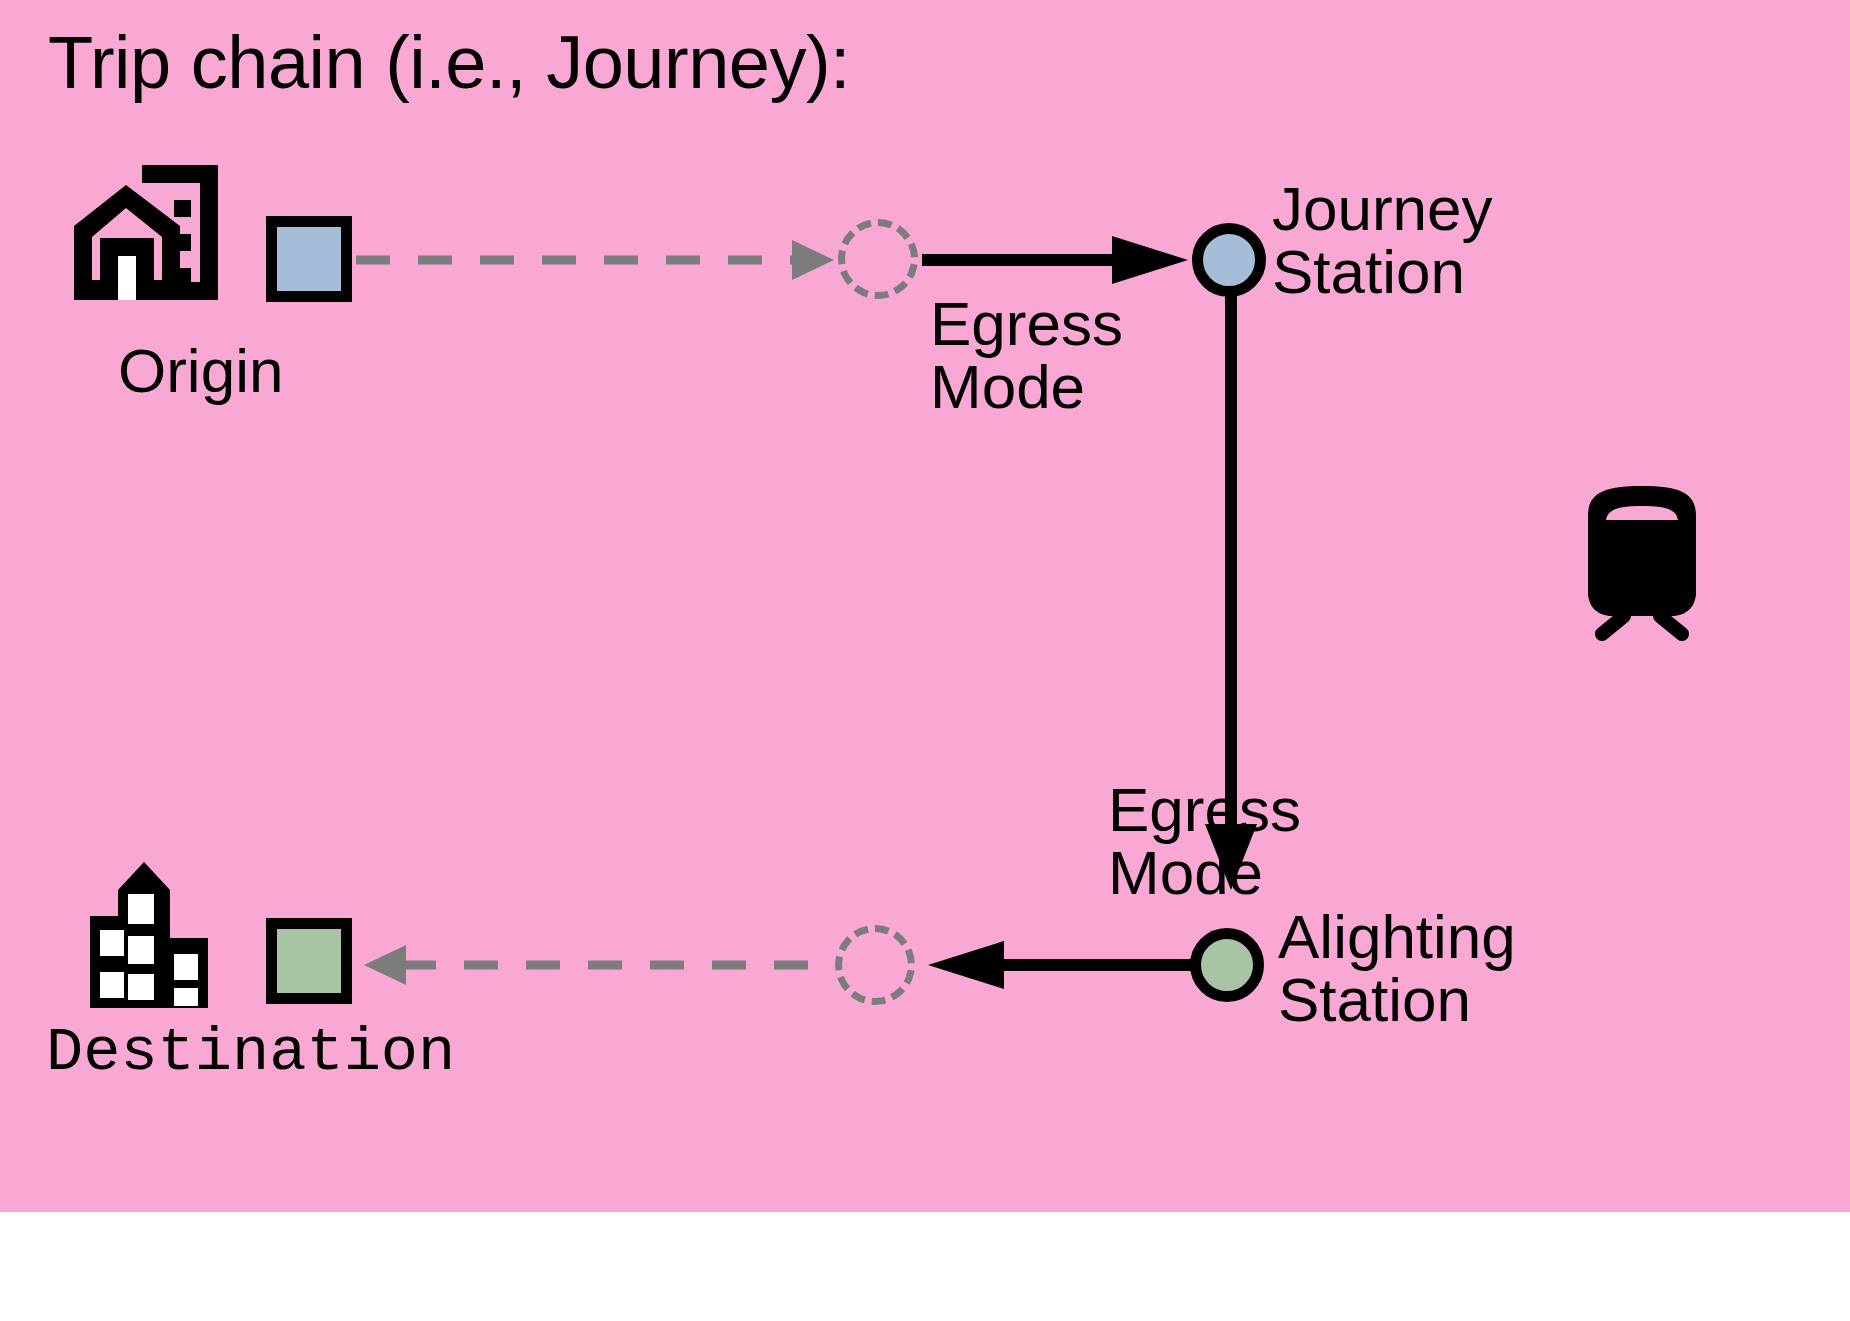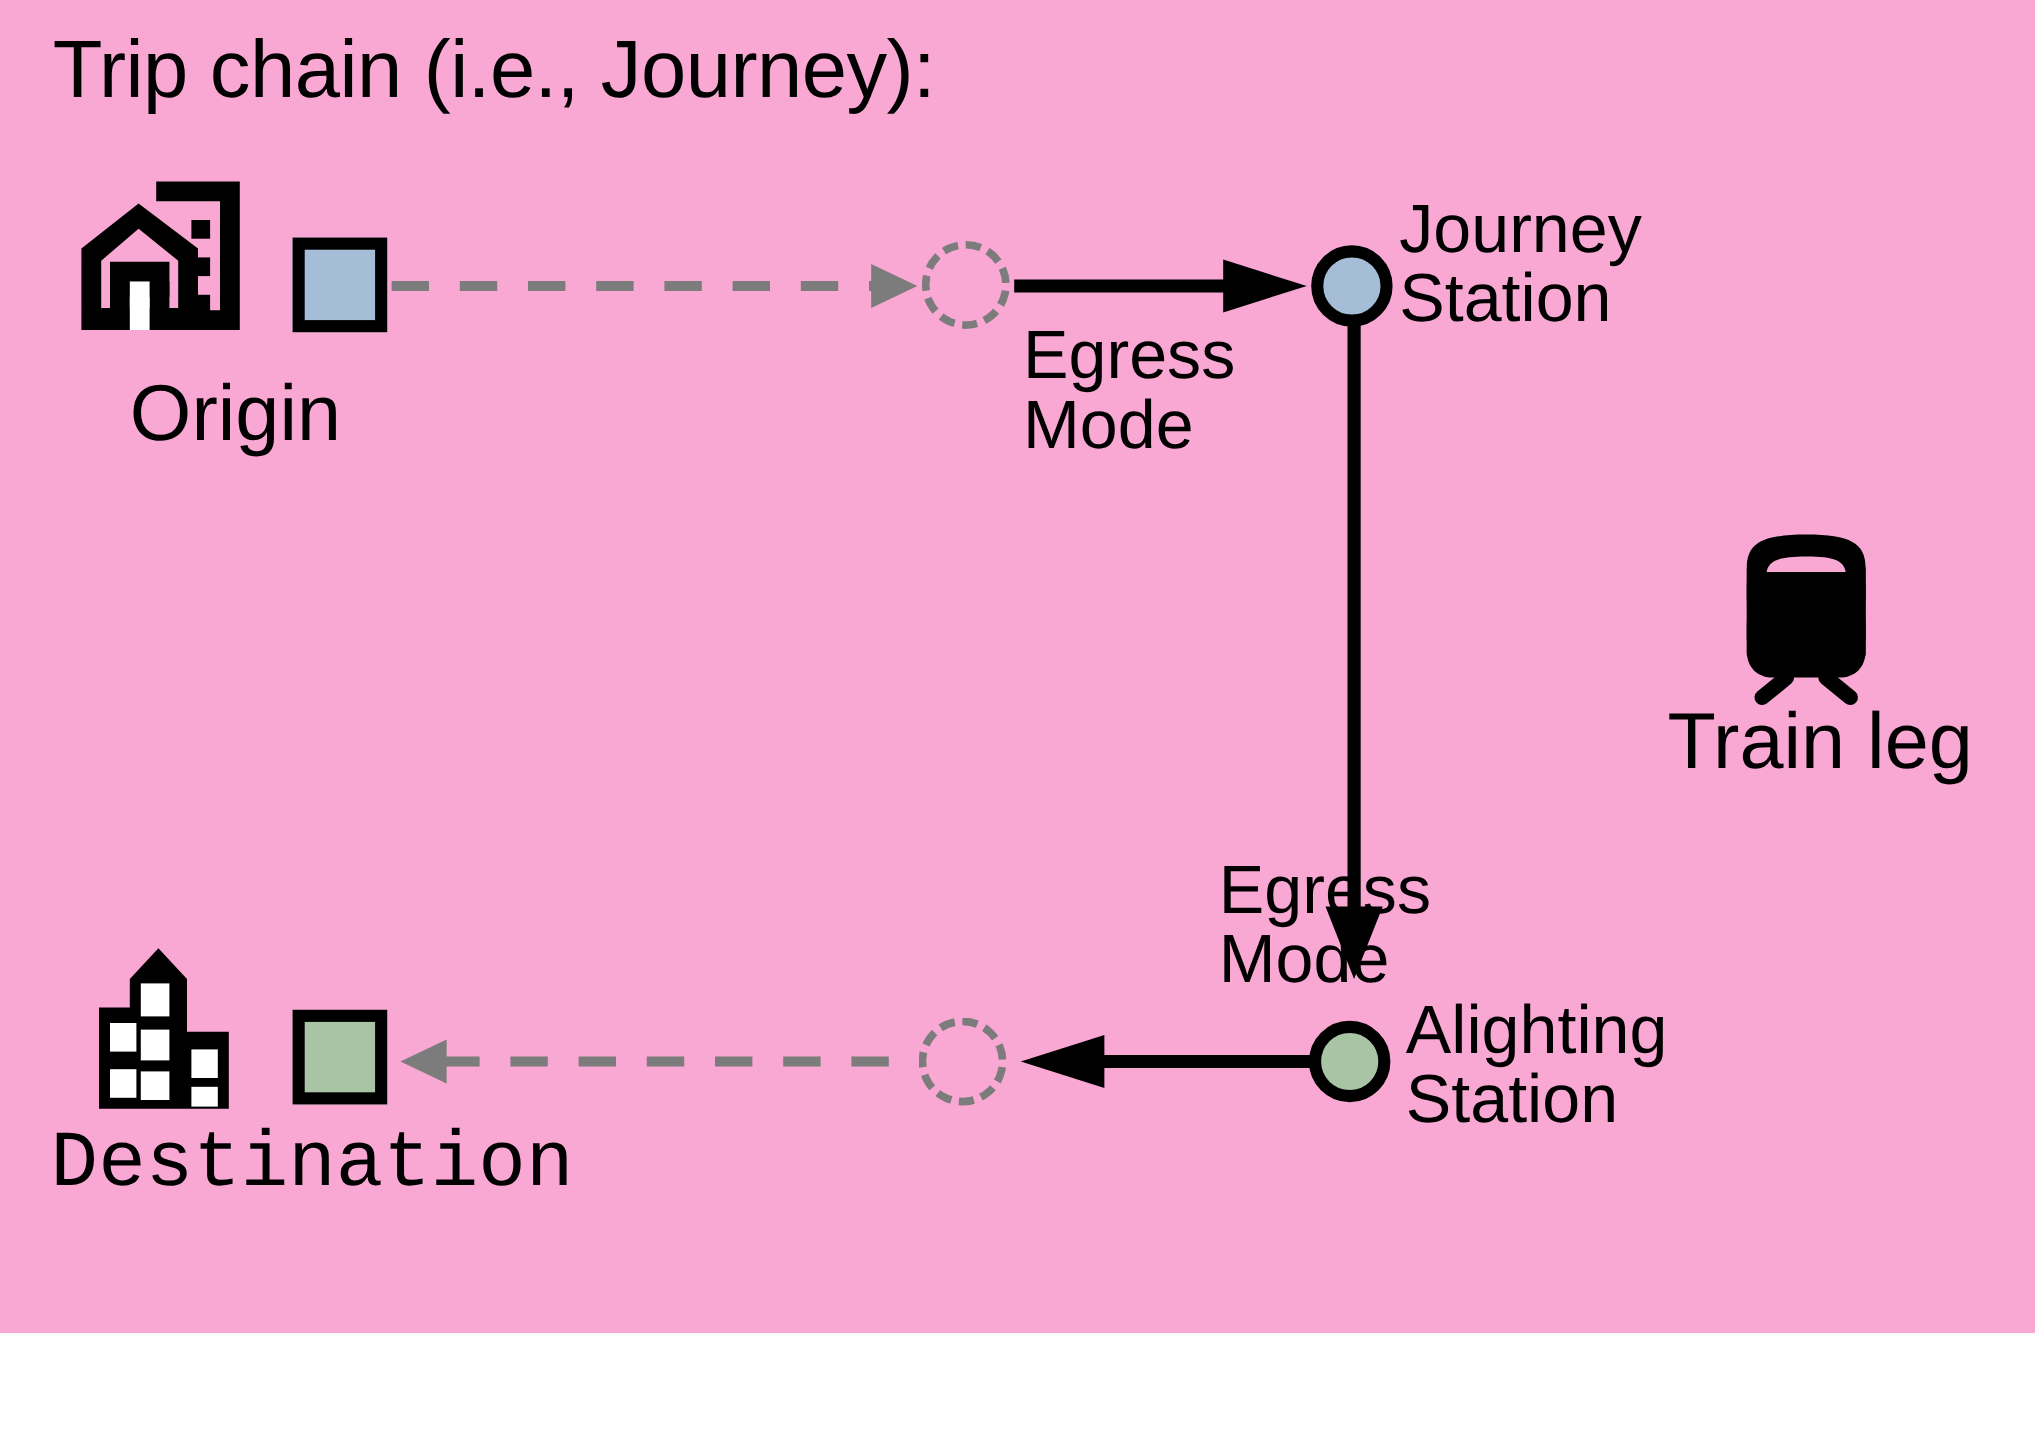--- a/index.html
+++ b/index.html
@@ -25,21 +25,21 @@
     left: 48px;
     top: 26px;
     font-size: 74px;
     line-height: 1.0;
     letter-spacing: -0.5px;
     white-space: nowrap;
   }
 
   
   .label {
-    font-size: 72px;
+    font-size: 62px;
     line-height: 1.0;
     white-space: nowrap;
     text-align: right;
   }
   .label2 {
     font-size: 62px;
     line-height: 1.02;
     white-space: nowrap;
   }
 
@@ -157,21 +157,20 @@
       <rect x="110" y="36" width="14" height="80" fill="#000"></rect>
 
       <circle cx="48" cy="114" r="12" fill="#000"></circle>
       <circle cx="92" cy="114" r="12" fill="#000"></circle>
 
       <path d="M52 136 L30 154" stroke="#000" stroke-width="14" stroke-linecap="round"></path>
       <path d="M88 136 L110 154" stroke="#000" stroke-width="14" stroke-linecap="round"></path>
     </svg>
   </div>
 
-  <div class="abs label" style="left:1516px; top:638px;">Train leg</div>
 
   <div class="abs label2" style="left:1108px; top:778px;">
     <div>Egress</div>
     <div>Mode</div>
   </div>
 
   <div class="abs station-dot" style="left:1190px; top:928px; background:#a9c3a5;"></div>
 
   <div class="abs label2" style="left:1278px; top:905px;">
     <div>Alighting</div>

